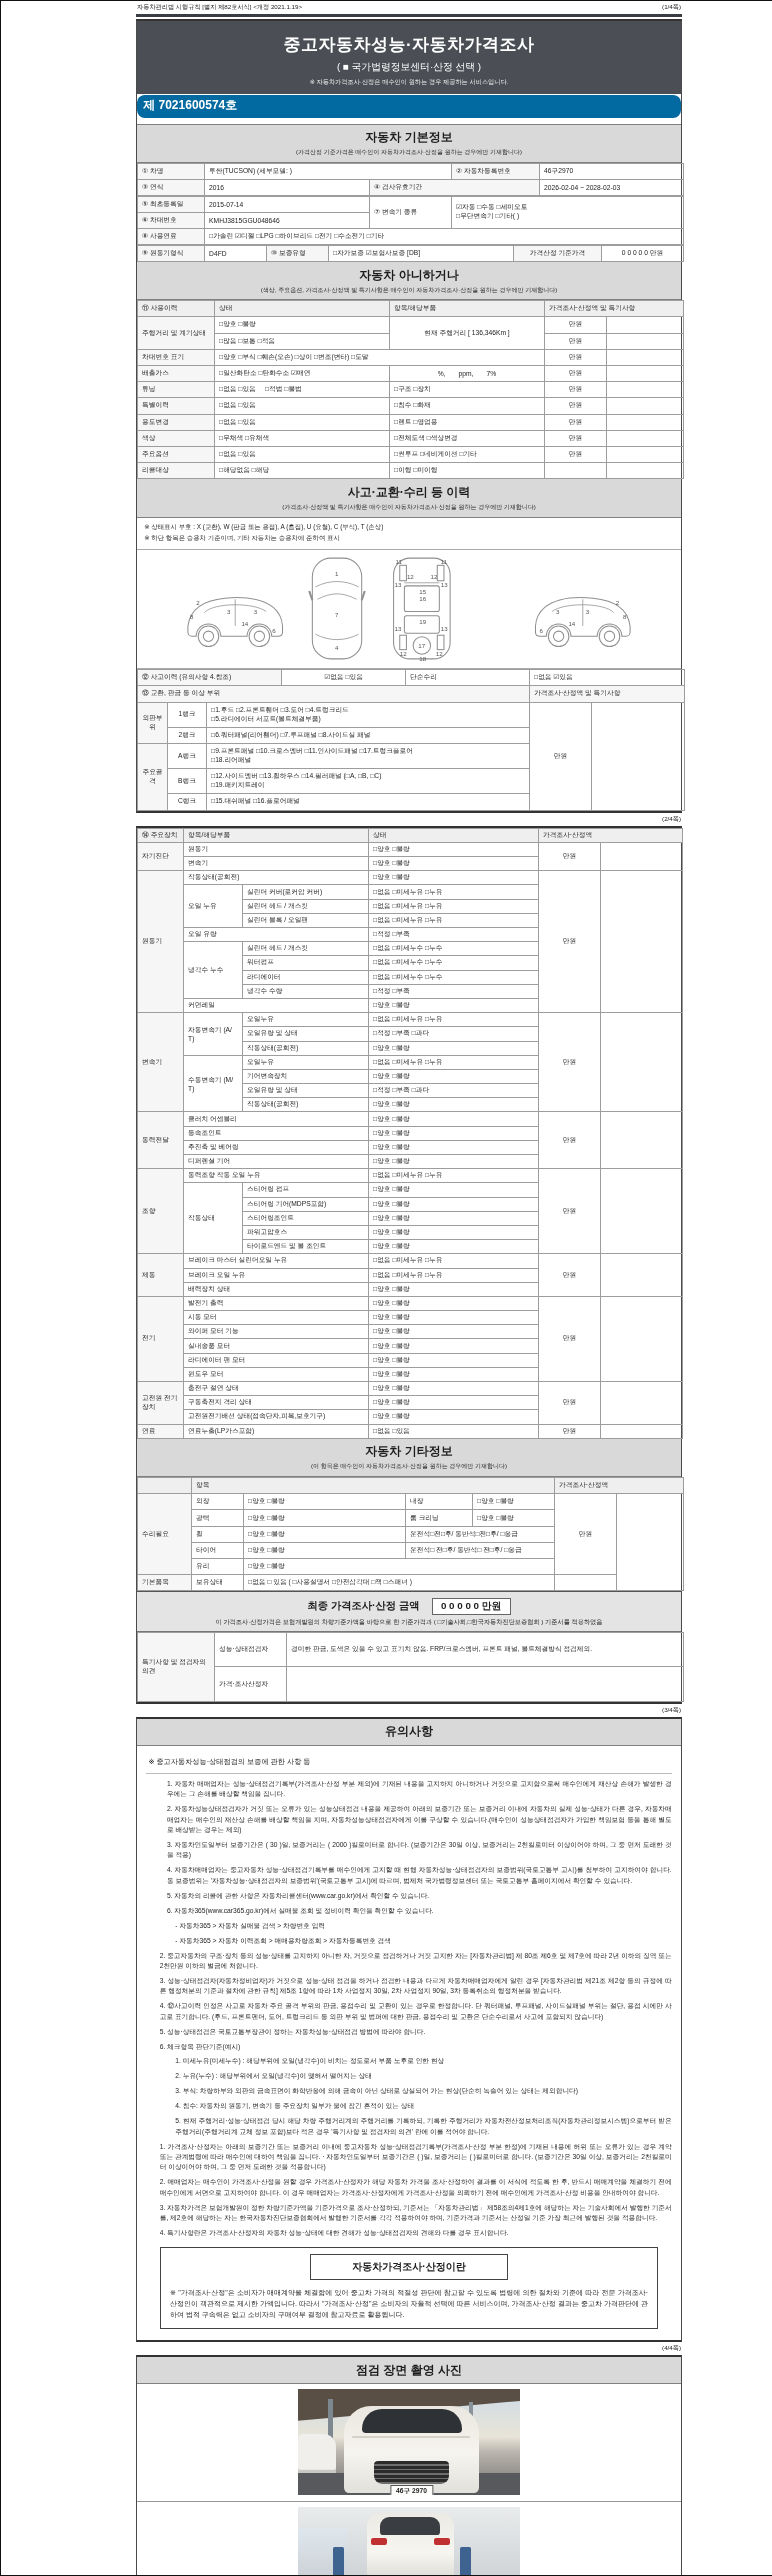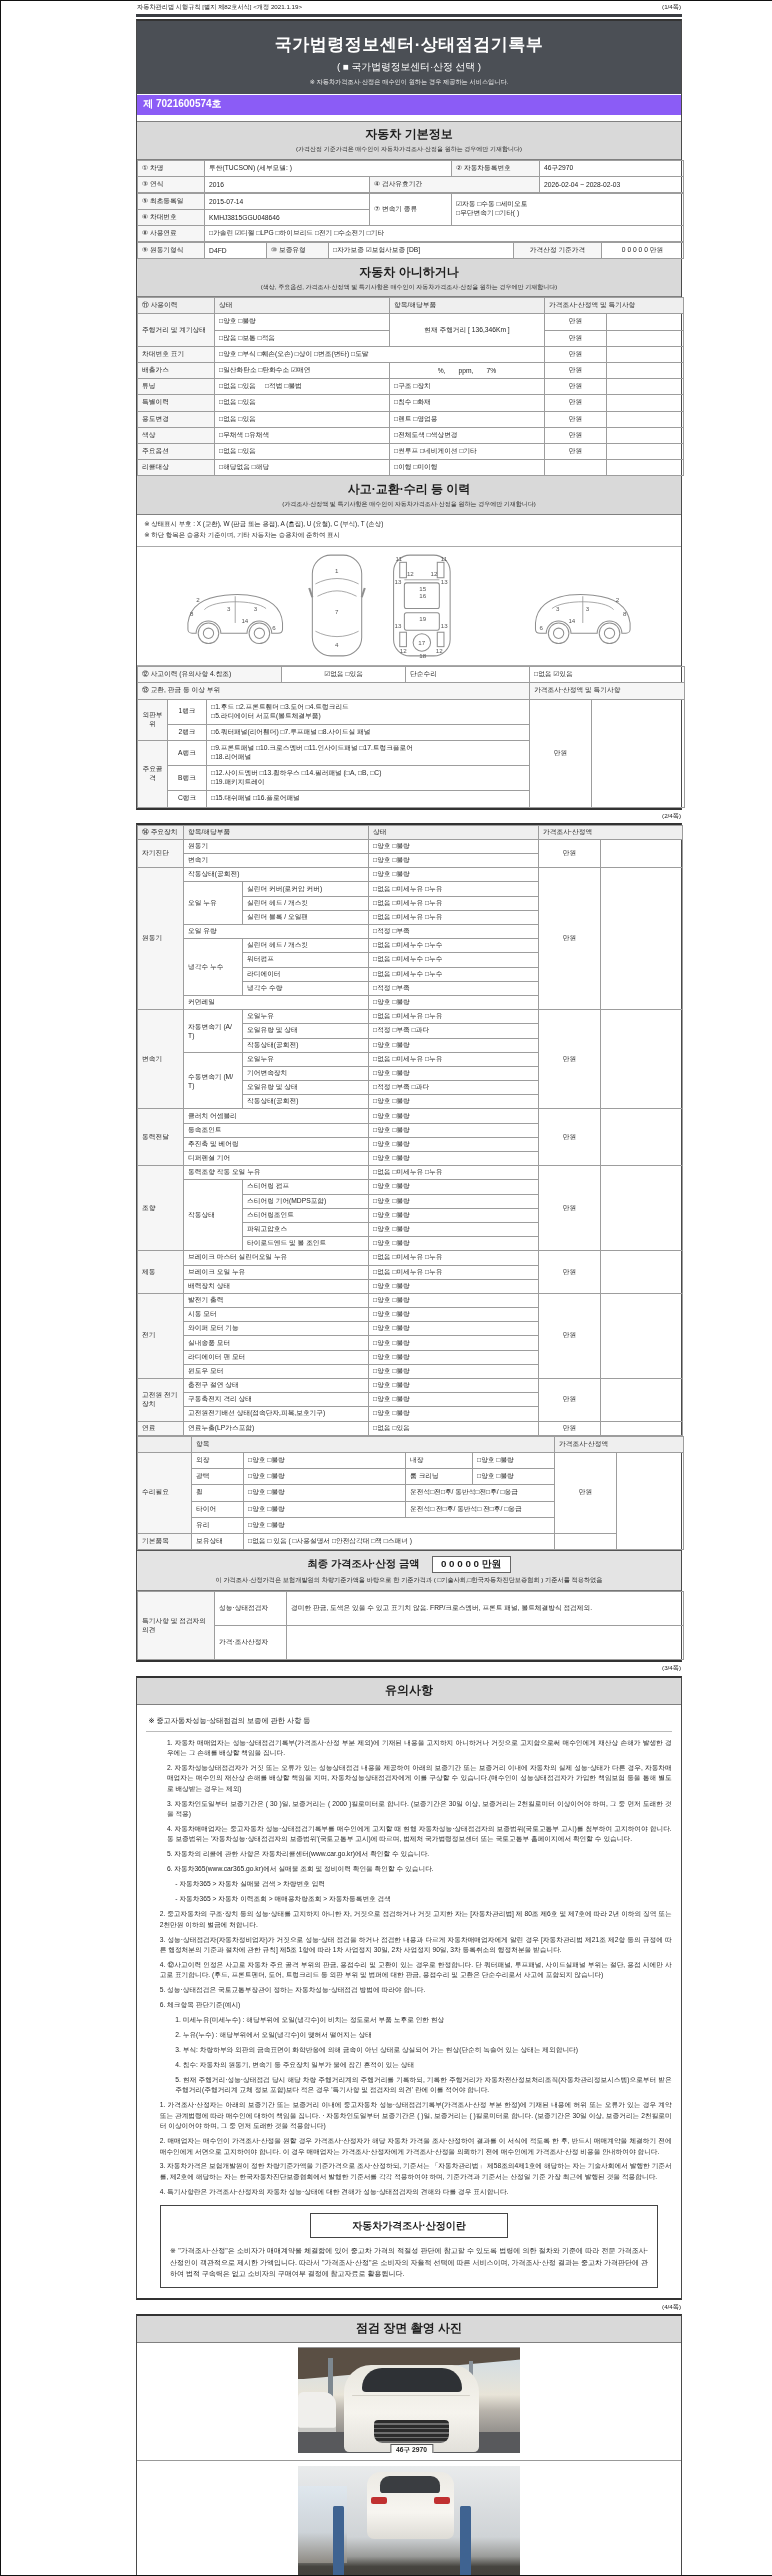--- a/index.html
+++ b/index.html
@@ -8,21 +8,21 @@
   .content{position:absolute;left:135px;top:0;width:546px;}
   .meta{display:flex;justify-content:space-between;font-size:6.2px;padding:2.1px 1px 1px;color:#222;}
   .toprule{height:2.6px;background:#3a3d42;margin:1px 0 2.1px;}
   .sheet{border:1px solid #4a4a4a;border-top-width:2.6px;border-bottom-width:2.6px;background:#fff;border-top-color:#333;border-bottom-color:#333;}
   .pgmark{text-align:right;font-size:6.2px;padding:2.1px 1px;color:#222;}
   
   .dhead{background:#4b4f55;color:#fff;text-align:center;padding:12.4px 0 6.2px;}
   .dhead .t1{font-size:17px;font-weight:bold;letter-spacing:0.5px;}
   .dhead .t2{font-size:9.8px;margin-top:5.2px;}
   .dhead .t3{font-size:6.2px;margin-top:4.1px;color:#f0f0f0;}
-  .docno{background:#8b5cf6;color:#fff;font-size:10px;font-weight:bold;text-align:left;padding:2.6px 6.2px 4.1px;border-top:1.5px solid #fff;}
+  .docno{background:#0369a1;color:#fff;font-size:12px;font-weight:bold;text-align:left;padding:2.6px 6.2px 4.1px;border-top:1.5px solid #fff;border-radius:8px;}
   
   .shead{background:#d9d9d9;text-align:center;padding:4.6px 2.1px 4.6px;border-bottom:1px solid #808080;}
   .shead .h{font-size:12px;font-weight:bold;}
   .shead .s{font-size:6px;margin-top:2.1px;}
   
   .t{width:100%;border-collapse:collapse;font-size:6.7px;table-layout:fixed;}
   .t td{border:0.5px solid #9d9d9d;padding:3.1px 4.1px;vertical-align:middle;color:#222;word-break:break-all;}
   .t .lbl{background:#f6f6f6;}
   .t .hdr{background:#efefef;}
   .t .c{text-align:center;}
@@ -80,21 +80,21 @@
 <div class="content">
 
   <div class="meta">
     <span>자동차관리법 시행규칙 [별지 제82호서식] &lt;개정 2021.1.19&gt;</span>
     <span>(1/4쪽)</span>
   </div>
   <div class="toprule"></div>
 
   <div class="sheet">
     <div class="dhead">
-      <div class="t1">국가법령정보센터·상태점검기록부</div>
+      <div class="t1">중고자동차성능·자동차가격조사</div>
       <div class="t2">( ■ 국가법령정보센터·산정 선택 )</div>
       <div class="t3">※ 자동차가격조사·산정은 매수인이 원하는 경우 제공하는 서비스입니다.</div>
     </div>
     <div class="docno">제 7021600574호</div>
 
     <div class="shead" style="margin-top:5.2px;border-top:0.5px solid #808080;">
       <div class="h">자동차 기본정보</div>
       <div class="s">(가격산정 기준가격은 매수인이 자동차가격조사·산정을 원하는 경우에만 기재합니다)</div>
     </div>
 
@@ -625,20 +625,24 @@
       <tr>
               <td class="lbl">연료</td>
         <td colspan="2">연료누출(LP가스포함)</td>
               <td>□없음  □있음</td>
         <td class="price">만원</td>
               <td></td>
             </tr>
     </tbody>
         </table>
 
+    <div class="shead">
+      <div class="h">자동차 기타정보</div>
+      <div class="s">(이 항목은 매수인이 자동차가격조사·산정을 원하는 경우에만 기재합니다)</div>
+    </div>
     <table class="t">
       <colgroup>
             <col style="width:54px">
             <col style="width:52px">
             <col style="width:162px">
             <col style="width:67px">
             <col style="width:82px">
             <col style="width:62px">
             <col style="width:67px">
           </colgroup>

